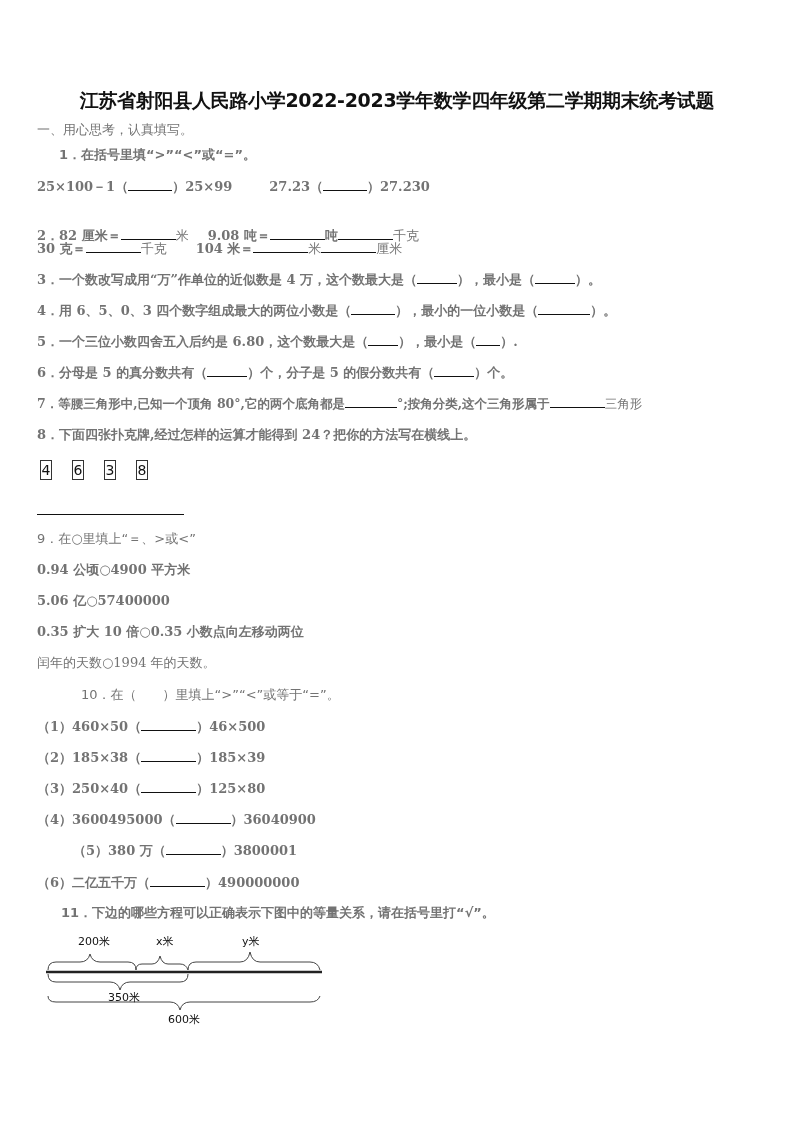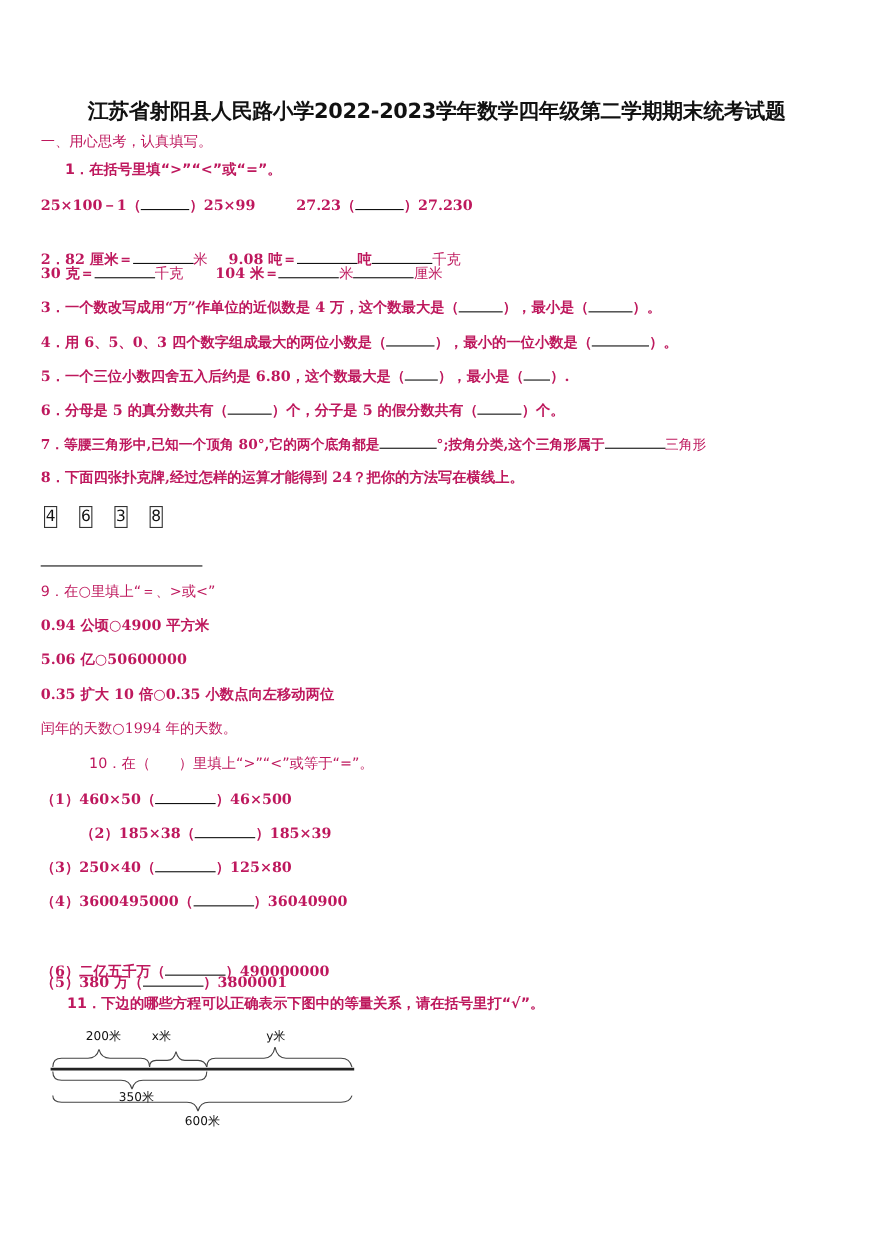--- a/index.html
+++ b/index.html
@@ -5,21 +5,21 @@
     * { margin: 0; padding: 0; box-sizing: border-box; }
     html, body { width: 794px; height: 1123px; background: #ffffff; overflow: hidden; }
     body { position: relative; font-family: "DejaVu Serif", "Liberation Serif", serif; color: #111; }
     .title {
       position: absolute; left: 0; top: 88px; width: 794px; text-align: center;
       font-family: "DejaVu Sans", "Liberation Sans", sans-serif;
       font-size: 19px; font-weight: bold; letter-spacing: -0.3px; color: #111;
     }
     .line {
       position: absolute; left: 37px; font-size: 13px; white-space: nowrap; line-height: 16px;
-      color: #be185d;
+      color: #737373;
     }
     .bold { font-weight: bold; }
     .sans { font-family: "DejaVu Sans", "Liberation Sans", sans-serif; }
     .blank {
       display: inline-block; border-bottom: 1px solid #111; height: 13px; vertical-align: baseline;
     }
     .w40 { width: 40px; } .w44 { width: 44px; } .w52 { width: 52px; } .w55 { width: 55px; }
     .cards { position: absolute; left: 40px; top: 460px; display: flex; gap: 20px; }
     .card {
       width: 12px; height: 20px; border: 1px solid #333; font-size: 14px; line-height: 18px;
@@ -86,40 +86,40 @@
   <div class="card">6</div>
   <div class="card">3</div>
   <div class="card">8</div>
 </div>
 <div class="answer-line"></div>
 
 <div class="line sans" style="top:531px;">
   <span>9．在○里填上“＝、&gt;或&lt;”</span>
 </div>
 <div class="line bold" style="top:562px;">0.94 公顷○4900 平方米</div>
-<div class="line bold" style="top:593px;">5.06 亿○50600000</div>
+<div class="line bold" style="top:593px;">5.06 亿○57400000</div>
 <div class="line bold" style="top:624px;">0.35 扩大 10 倍○0.35 小数点向左移动两位</div>
 <div class="line" style="top:655px;">闰年的天数○1994 年的天数。</div>
 
 <div class="line sans" style="top:687px;margin-left:44px;">
   <span>10．在（　　）里填上“&gt;”“&lt;”或等于“=”。</span>
 </div>
 <div class="line bold" style="top:718px;">
   <span>（1）460×50（</span><span class="blank w55"></span><span>）46×500</span>
 </div>
-<div class="line bold" style="top:749px;margin-left:36px;">
+<div class="line bold" style="top:749px;">
   <span>（2）185×38（</span><span class="blank w55"></span><span>）185×39</span>
 </div>
 <div class="line bold" style="top:780px;">
   <span>（3）250×40（</span><span class="blank w55"></span><span>）125×80</span>
 </div>
 <div class="line bold" style="top:811px;">
   <span>（4）3600495000（</span><span class="blank w55"></span><span>）36040900</span>
 </div>
-<div class="line bold" style="top:884px;">
+<div class="line bold" style="top:842px;margin-left:36px;">
   <span>（5）380 万（</span><span class="blank w55"></span><span>）3800001</span>
 </div>
 <div class="line bold" style="top:874px;">
   <span>（6）二亿五千万（</span><span class="blank w55"></span><span>）490000000</span>
 </div>
 
 <div class="line sans" style="top:905px;margin-left:24px;">
   <span class="bold">11．下边的哪些方程可以正确表示下图中的等量关系，请在括号里打“√”。</span>
 </div>
 
@@ -130,17 +130,17 @@
       <path d="M8 40 Q8 32 16 32 L40 32 Q48 32 50 24 Q52 32 60 32 L88 32 Q96 32 96 40"></path>
       <path d="M96 40 Q96 34 102 34 L112 34 Q118 34 120 26 Q122 34 128 34 L140 34 Q146 34 148 40"></path>
       <path d="M148 40 Q148 32 156 32 L200 32 Q208 32 210 22 Q212 32 220 32 L270 32 Q278 32 280 40"></path>
 
       <path d="M8 44 Q8 52 16 52 L70 52 Q78 52 80 60 Q82 52 90 52 L140 52 Q148 52 148 44"></path>
       <path d="M8 66 Q8 72 16 72 L130 72 Q138 72 140 80 Q142 72 150 72 L270 72 Q278 72 280 66"></path>
     </g>
     <line x1="6" y1="42" x2="282" y2="42" stroke="#222" stroke-width="2.5"></line>
   </svg>
   <span style="position:absolute;left:38px;top:4px;font-family:'DejaVu Sans',sans-serif;font-size:11px;">200米</span>
-  <span style="position:absolute;left:98px;top:4px;font-family:'DejaVu Sans',sans-serif;font-size:11px;">x米</span>
+  <span style="position:absolute;left:116px;top:4px;font-family:'DejaVu Sans',sans-serif;font-size:11px;">x米</span>
   <span style="position:absolute;left:202px;top:4px;font-family:'DejaVu Sans',sans-serif;font-size:11px;">y米</span>
   <span style="position:absolute;left:68px;top:60px;font-family:'DejaVu Sans',sans-serif;font-size:11px;">350米</span>
   <span style="position:absolute;left:128px;top:82px;font-family:'DejaVu Sans',sans-serif;font-size:11px;">600米</span>
 </div>
 
 </body></html>

